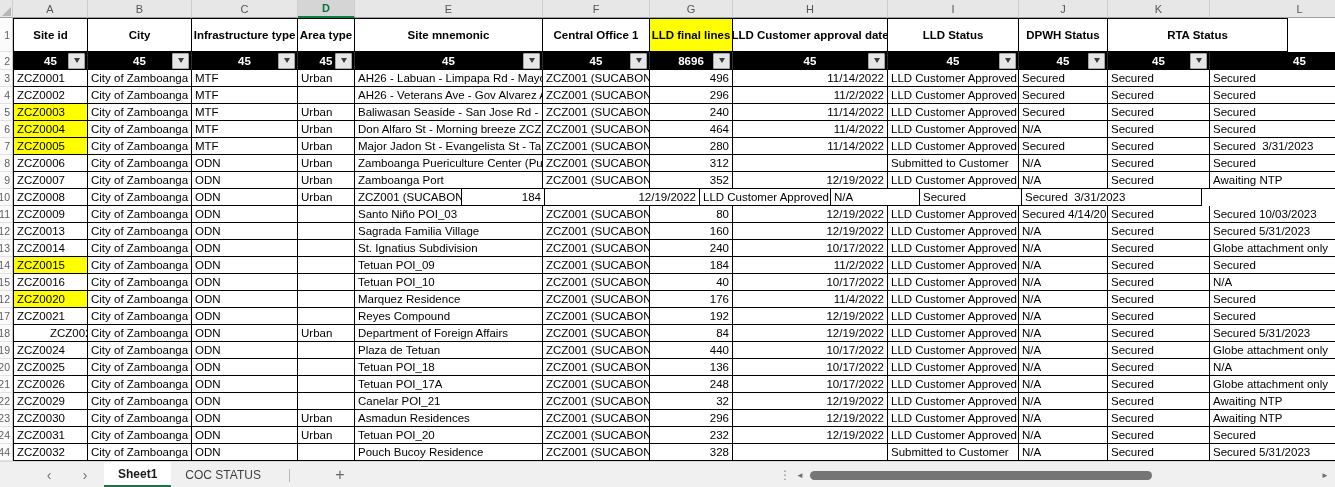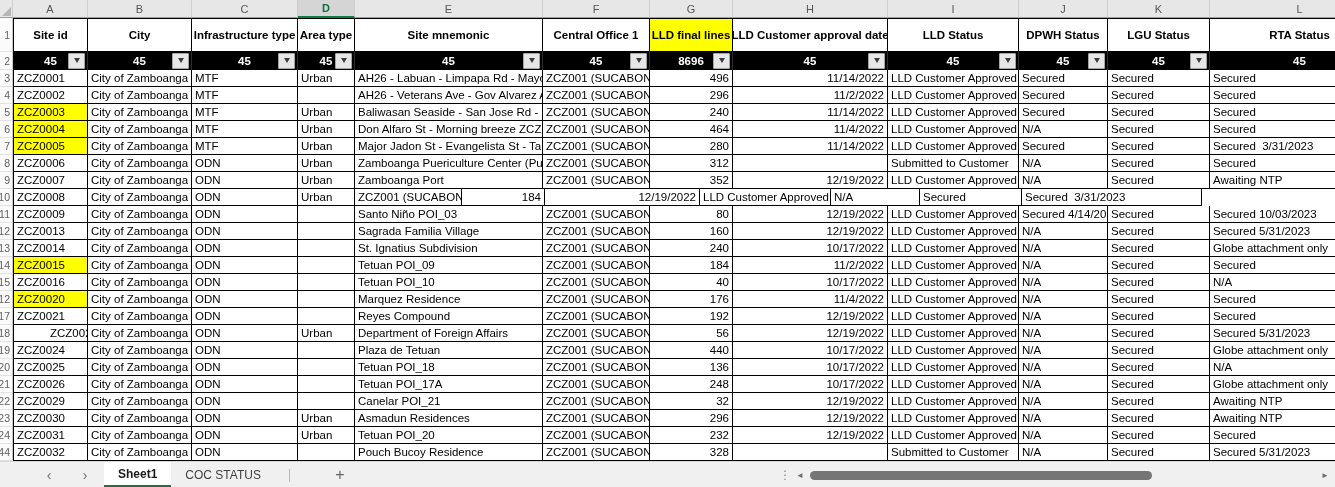--- a/index.html
+++ b/index.html
@@ -77,21 +77,20 @@
         <div class="cell hdr first" style="width: 75px; height: 34px;">Site id</div>
         <div class="cell hdr" style="width: 104px; height: 34px;">City</div>
         <div class="cell hdr" style="width: 106px; height: 34px;">Infrastructure type</div>
         <div class="cell hdr" style="width: 57px; height: 34px;">Area type</div>
         <div class="cell hdr" style="width: 188px; height: 34px;">Site mnemonic</div>
         <div class="cell hdr" style="width: 107px; height: 34px;">Central Office 1</div>
         <div class="cell hdr ylw" style="width: 83px; height: 34px;">LLD final lines</div>
         <div class="cell hdr" style="width: 155px; height: 34px;">LLD Customer approval date</div>
         <div class="cell hdr" style="width: 131px; height: 34px;">LLD Status</div>
         <div class="cell hdr" style="width: 89px; height: 34px;">DPWH Status</div>
-        <div class="cell hdr" style="width: 102px; height: 34px;">LGU Status</div>
         <div class="cell hdr" style="width: 180px; height: 34px;">RTA Status</div>
       </div>
       <div class="grid-row">
         <div class="rownum" style="width: 13px; height: 18px;">2</div>
         <div class="cell flt first" style="width: 75px; height: 18px;"><span>45</span><div class="flt-btn"><div class="flt-tri"></div></div></div>
         <div class="cell flt" style="width: 104px; height: 18px;"><span>45</span><div class="flt-btn"><div class="flt-tri"></div></div></div>
         <div class="cell flt" style="width: 106px; height: 18px;"><span>45</span><div class="flt-btn"><div class="flt-tri"></div></div></div>
         <div class="cell flt" style="width: 57px; height: 18px;"><span>45</span><div class="flt-btn"><div class="flt-tri"></div></div></div>
         <div class="cell flt" style="width: 188px; height: 18px;"><span>45</span><div class="flt-btn"><div class="flt-tri"></div></div></div>
         <div class="cell flt" style="width: 107px; height: 18px;"><span>45</span><div class="flt-btn"><div class="flt-tri"></div></div></div>
@@ -327,21 +326,21 @@
         <div class="cell" style="width: 180px; height: 17px;">Secured</div>
       </div>
       <div class="grid-row">
         <div class="rownum" style="width: 13px; height: 17px;">18</div>
         <div class="cell first" style="width: 75px; height: 17px; padding-left: 36px;">ZCZ0023</div>
         <div class="cell" style="width: 104px; height: 17px;">City of Zamboanga</div>
         <div class="cell" style="width: 106px; height: 17px;">ODN</div>
         <div class="cell" style="width: 57px; height: 17px;">Urban</div>
         <div class="cell" style="width: 188px; height: 17px;">Department of Foreign Affairs</div>
         <div class="cell" style="width: 107px; height: 17px;">ZCZ001 (SUCABON)</div>
-        <div class="cell r" style="width: 83px; height: 17px;">56</div>
+        <div class="cell r" style="width: 83px; height: 17px;">84</div>
         <div class="cell r" style="width: 155px; height: 17px;">12/19/2022</div>
         <div class="cell" style="width: 131px; height: 17px;">LLD Customer Approved</div>
         <div class="cell" style="width: 89px; height: 17px;">N/A</div>
         <div class="cell" style="width: 102px; height: 17px;">Secured</div>
         <div class="cell" style="width: 180px; height: 17px;">Secured 5/31/2023</div>
       </div>
       <div class="grid-row">
         <div class="rownum" style="width: 13px; height: 17px;">19</div>
         <div class="cell first" style="width: 75px; height: 17px;">ZCZ0024</div>
         <div class="cell" style="width: 104px; height: 17px;">City of Zamboanga</div>

